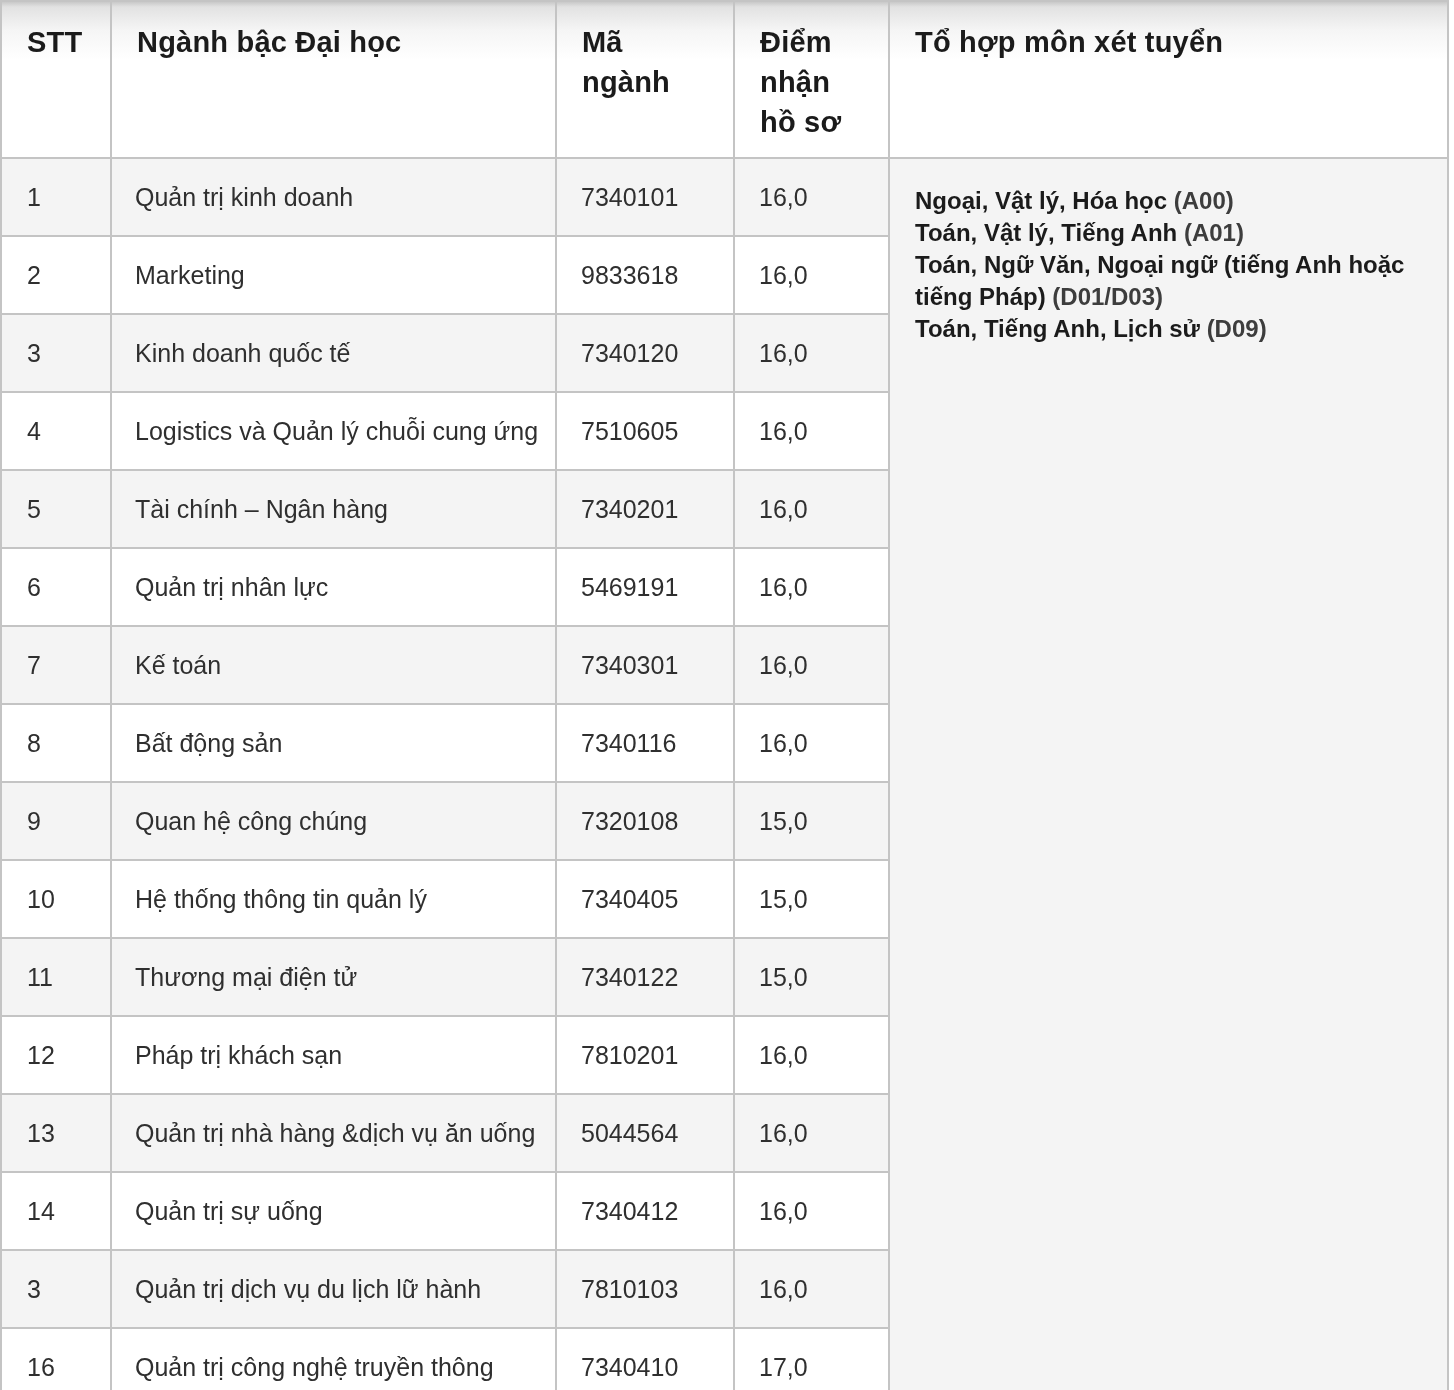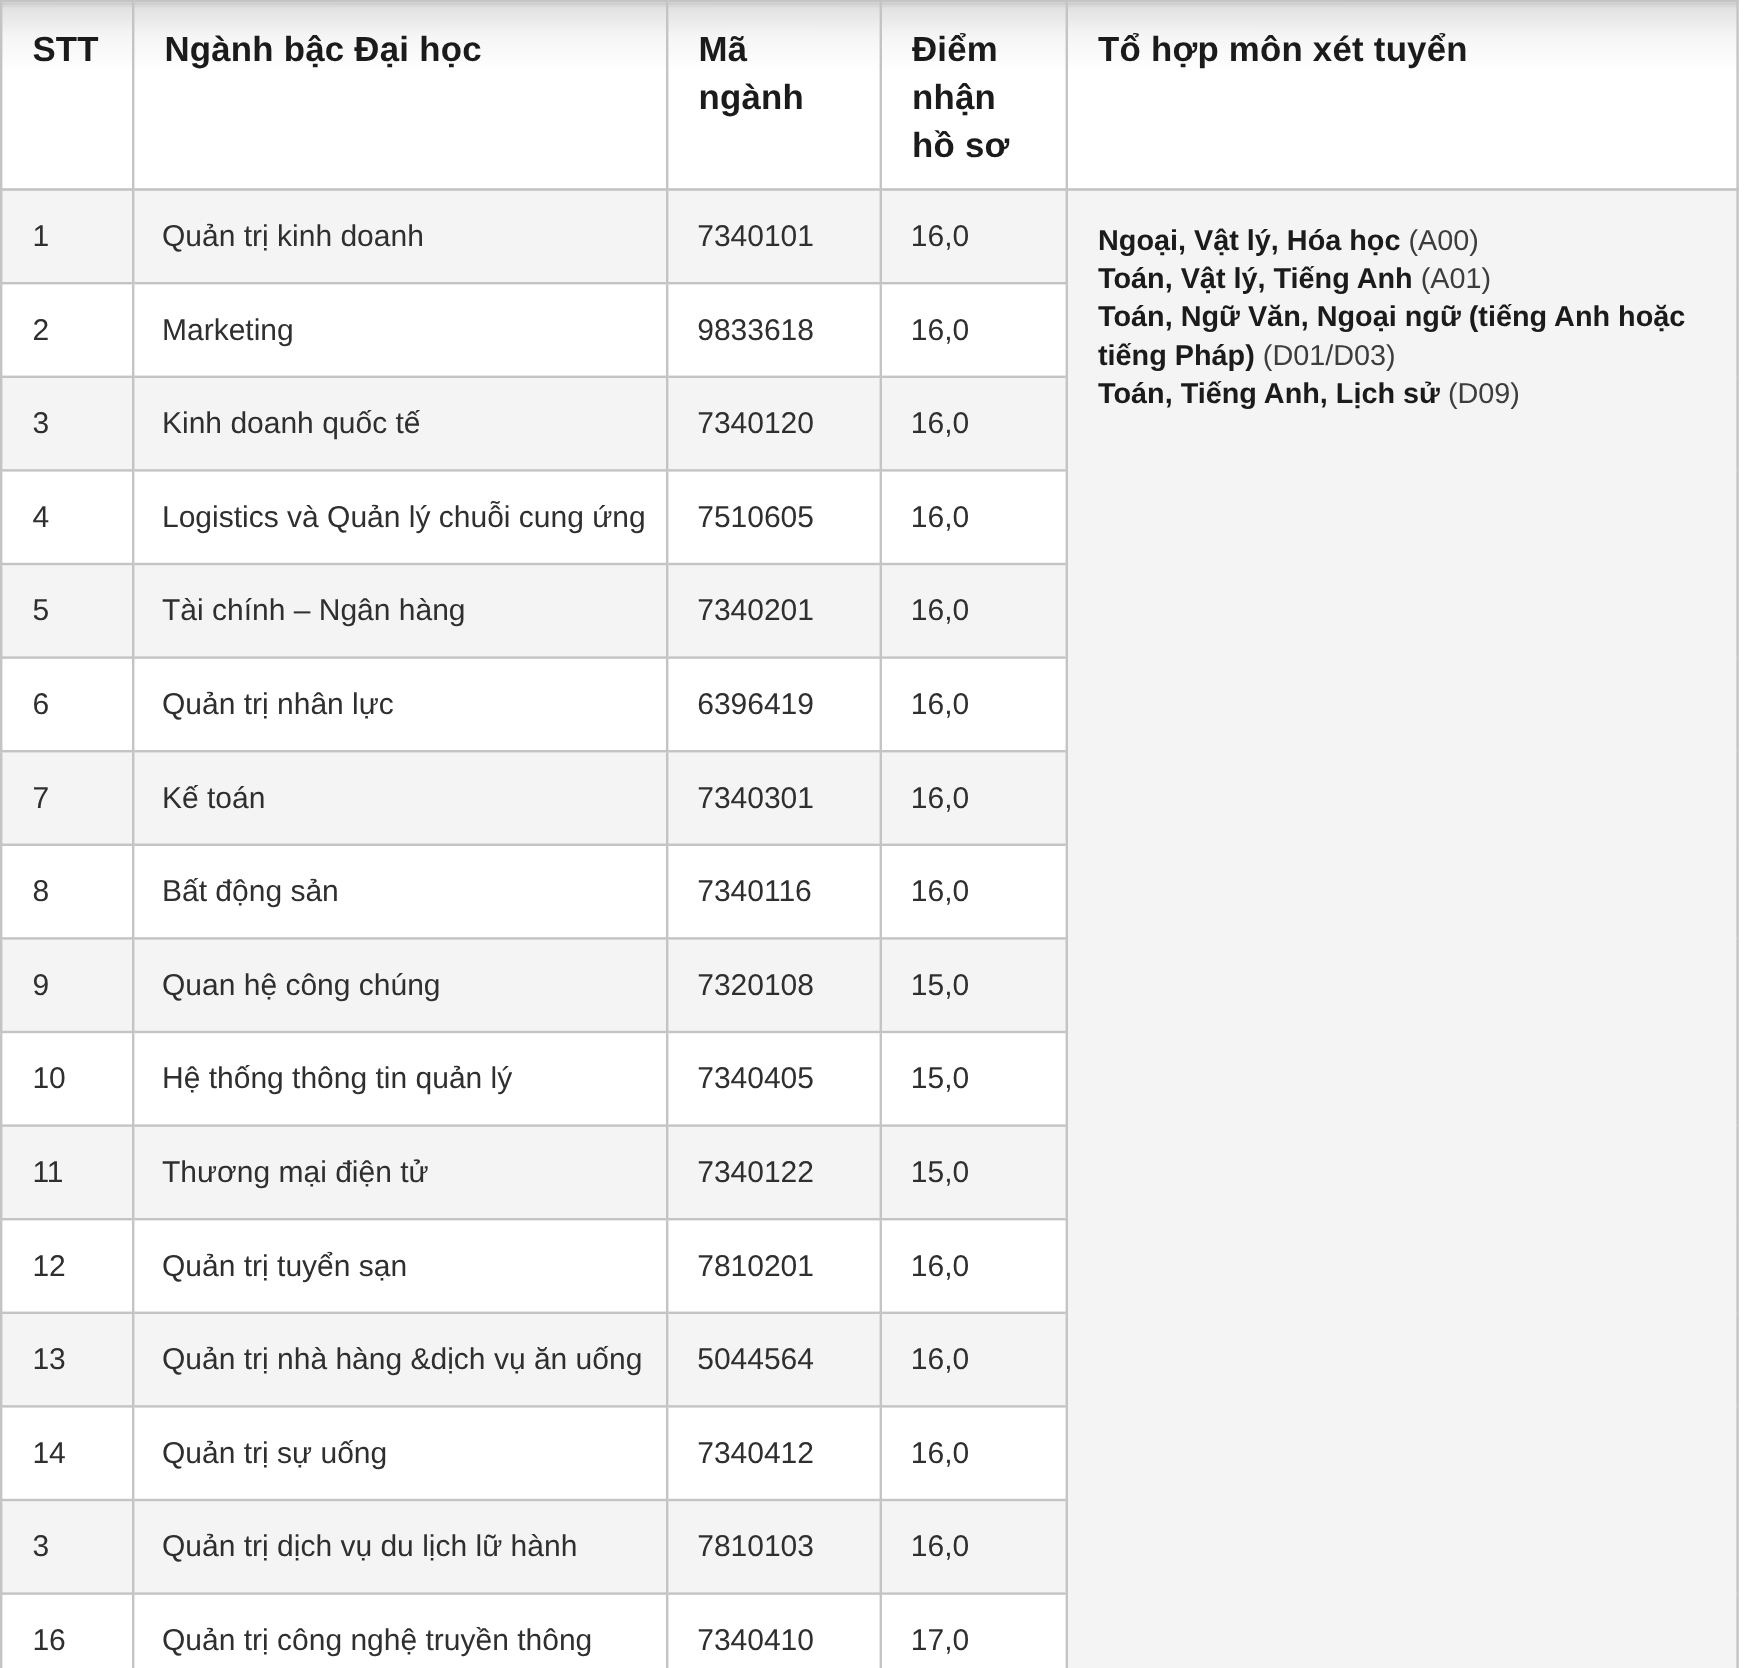--- a/index.html
+++ b/index.html
@@ -65,21 +65,21 @@
   tbody td.cell-combos {
     background: var(--stripe) !important;
     vertical-align: top;
     padding: 26px 6px 0 25px;
     white-space: normal;
     font-size: 24px;
     line-height: 32px;
   }
   .combo-line { color: var(--header-text); }
   .combo-subjects { font-weight: 700; color: var(--header-text); }
-  .combo-code { font-weight: 400; color: var(--code-text); }
+  .combo-code { font-weight: 700; color: var(--code-text); }
 </style>
 </head>
 <body>
 
 <table class="adm-table">
   <colgroup>
     <col class="c-stt">
       <col class="c-major">
       <col class="c-code">
       <col class="c-score">
@@ -137,21 +137,21 @@
   </tr>
       <tr class="stripe">
     <td class="cell-stt">5</td>
     <td class="cell-major">Tài chính – Ngân hàng</td>
     <td class="cell-code">7340201</td>
     <td class="cell-score">16,0</td>
   </tr>
       <tr>
     <td class="cell-stt">6</td>
     <td class="cell-major">Quản trị nhân lực</td>
-    <td class="cell-code">6396419</td>
+    <td class="cell-code">5469191</td>
     <td class="cell-score">16,0</td>
   </tr>
       <tr class="stripe">
     <td class="cell-stt">7</td>
     <td class="cell-major">Kế toán</td>
     <td class="cell-code">7340301</td>
     <td class="cell-score">16,0</td>
   </tr>
       <tr>
     <td class="cell-stt">8</td>
@@ -172,21 +172,21 @@
     <td class="cell-score">15,0</td>
   </tr>
       <tr class="stripe">
     <td class="cell-stt">11</td>
     <td class="cell-major">Thương mại điện tử</td>
     <td class="cell-code">7340122</td>
     <td class="cell-score">15,0</td>
   </tr>
       <tr>
     <td class="cell-stt">12</td>
-    <td class="cell-major">Quản trị tuyển sạn</td>
+    <td class="cell-major">Pháp trị khách sạn</td>
     <td class="cell-code">7810201</td>
     <td class="cell-score">16,0</td>
   </tr>
       <tr class="stripe">
     <td class="cell-stt">13</td>
     <td class="cell-major">Quản trị nhà hàng &amp;dịch vụ ăn uống</td>
     <td class="cell-code">5044564</td>
     <td class="cell-score">16,0</td>
   </tr>
       <tr>

